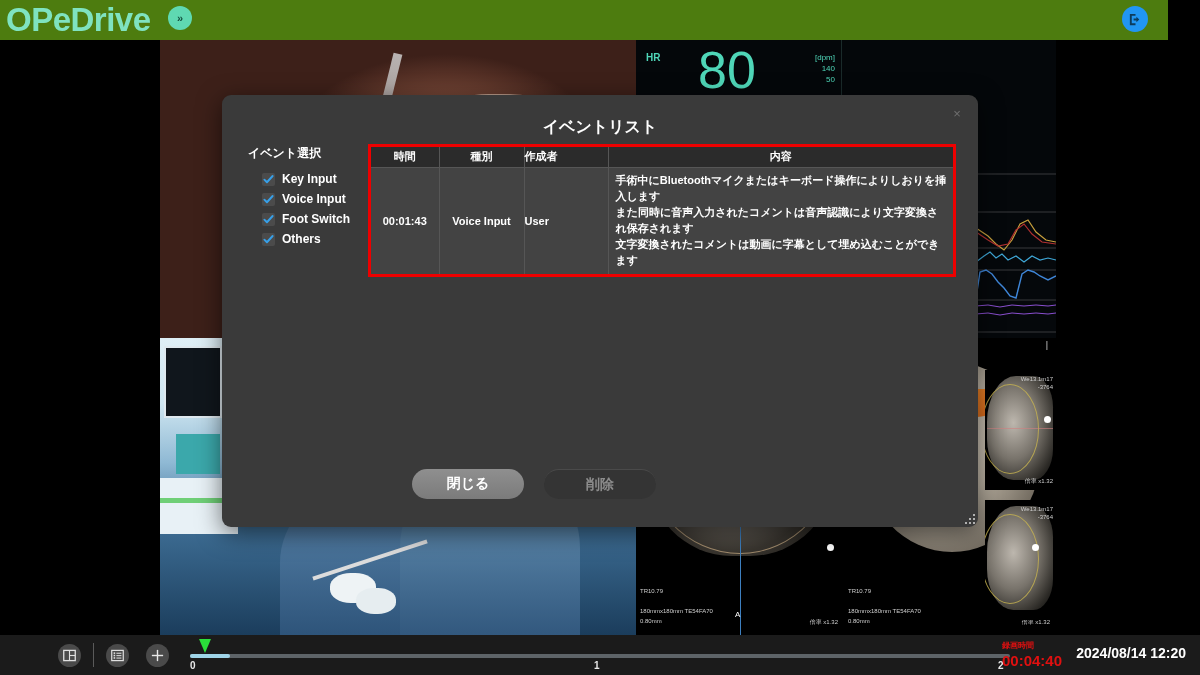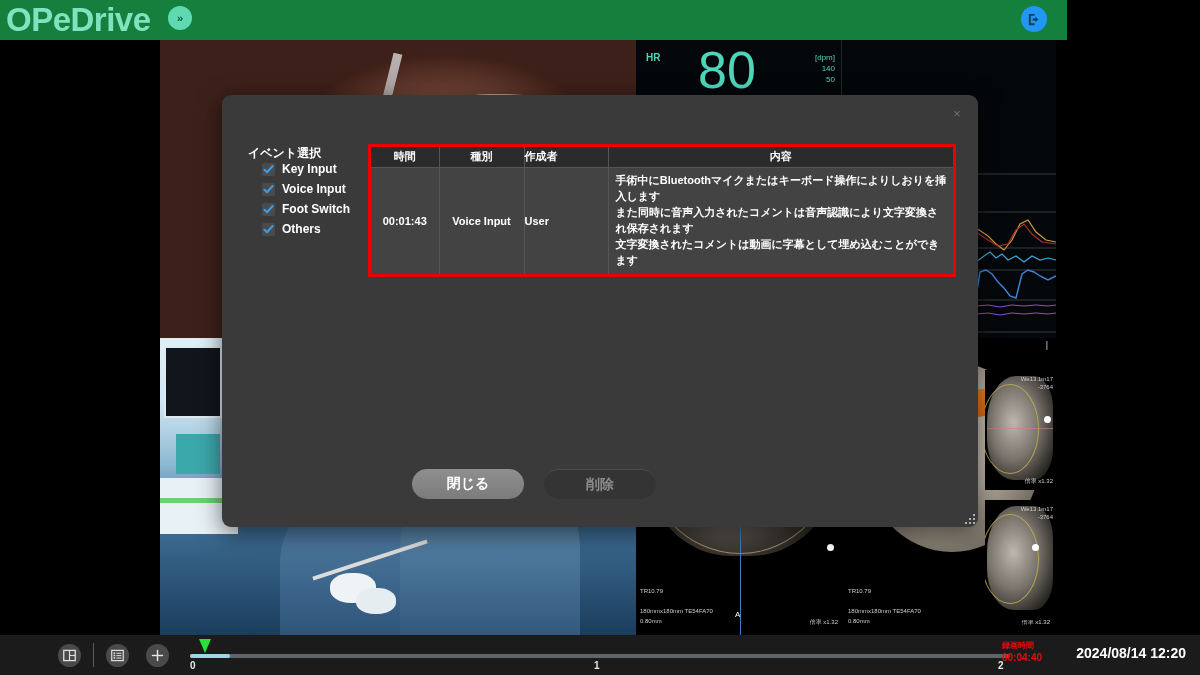--- a/index.html
+++ b/index.html
@@ -5,22 +5,22 @@
   * { box-sizing: border-box; margin: 0; padding: 0; }
   html, body {
     width: 1200px; height: 675px;
     background: #000; overflow: hidden;
     font-family: "Liberation Sans", "DejaVu Sans", sans-serif;
   }
   #app { position: relative; width: 1200px; height: 675px; background: #000; }
 
   
   .topbar {
-    position: absolute; left: 0; top: 0; width: 1067px; height: 40px;
-    background: #15803d; z-index: 30;
+    position: absolute; left: 0; top: 0; width: 1168px; height: 40px;
+    background: #4d7c0f; z-index: 30;
   }
   .logo-text {
     position: absolute; left: 6px; top: 0px;
     font-size: 33px; font-weight: 700; letter-spacing: -0.5px;
     color: #7fe3c0; line-height: 40px;
   }
   .logo-badge {
     position: absolute; left: 168px; top: 6px;
     width: 24px; height: 24px; border-radius: 50%;
     background: #5fd9b2; color: #14503f;
@@ -158,21 +158,21 @@
   .vsep { position:absolute; left:93px; top:8px; width:1px; height:24px; background:#5a5a5a; }
 
   .timeline { position:absolute; left:190px; top:0; width:820px; height:40px; }
   .tl-track { position:absolute; left:0; top:19px; width:820px; height:4px; background:#5e6468; border-radius:2px; }
   .tl-prog { position:absolute; left:0; top:19px; width:40px; height:4px; background:#9fd4e8; border-radius:2px; }
   .tl-head { position:absolute; left:9px; top:4px; width:0; height:0;
     border-left:6px solid transparent; border-right:6px solid transparent; border-top:14px solid #2ae03a; }
   .tl-tick { position:absolute; top:25px; font-size:10px; color:#e8e8e8; font-weight:700; }
 
   .rec-label { position:absolute; left:1002px; top:640px; font-size:8px; color:#e01010; font-weight:700; }
-  .rec-time { position:absolute; left:1002px; top:652px; font-size:10px; color:#e01010; font-weight:700; }
+  .rec-time { position:absolute; left:1002px; top:652px; font-size:15px; color:#e01010; font-weight:700; }
   .dt { position:absolute; right:14px; top:645px; font-size:14px; color:#fff; font-weight:700; }
 
   
   .modal {
     position:absolute; left:222px; top:95px; width:756px; height:432px;
     background:#3a3a3a; border-radius:9px; z-index:40;
     box-shadow: 0 6px 24px rgba(0,0,0,.55);
   }
   .modal-close {
     position:absolute; right:13px; top:11px; width:16px; height:16px;
@@ -180,21 +180,21 @@
   }
   .modal-title {
     position:absolute; left:0; top:22px; width:100%; text-align:center;
     font-size:16px; font-weight:700; color:#fff;
   }
   .resize-grip { position:absolute; right:3px; bottom:3px; width:12px; height:12px; cursor:nwse-resize; }
   .resize-grip i { position:absolute; width:2px; height:2px; background:#b0b0b0; display:block; }
 
   
   .filter-box { position:absolute; left:26px; top:50px; width:120px; }
-  .filter-title { font-size:12px; font-weight:700; color:#fff; margin-bottom:0; }
+  .filter-title { font-size:12px; font-weight:700; color:#fff; margin-bottom:10px; }
   .cbrow { display:flex; align-items:center; margin-bottom:6px; padding-left:14px; cursor:pointer; }
   .cbox {
     width:13px; height:13px; background:#4b4b4b; border-radius:2px;
     display:flex; align-items:center; justify-content:center; margin-right:7px; flex:0 0 auto;
   }
   .cbox svg { display:block; }
   .cblabel { font-size:12px; font-weight:700; color:#fff; white-space:nowrap; }
 
   
   .tbl-wrap {
@@ -352,20 +352,21 @@
       <div class="mri-txt" style="right:3px; top:14px;">-3764</div>
     </div>
 
     <div class="dot-w" style="left:827px; top:504px;"></div>
     <div class="dot-w" style="left:1032px; top:504px;"></div>
   </div>
 
   <div class="modal">
 
     <div class="modal-close">×</div>
+    <div class="modal-title">イベントリスト</div>
 
     <div class="filter-box">
       <div class="filter-title">イベント選択</div>
 
       <div class="cbrow">
         <span class="cbox">
           <svg width="11" height="11" viewBox="0 0 12 12">
               <path d="M1.5 6.2 L4.3 9 L10.5 2.2" stroke="#37a0e8" stroke-width="2.1" fill="none" stroke-linecap="round" stroke-linejoin="round"></path>
             </svg>
         </span>

